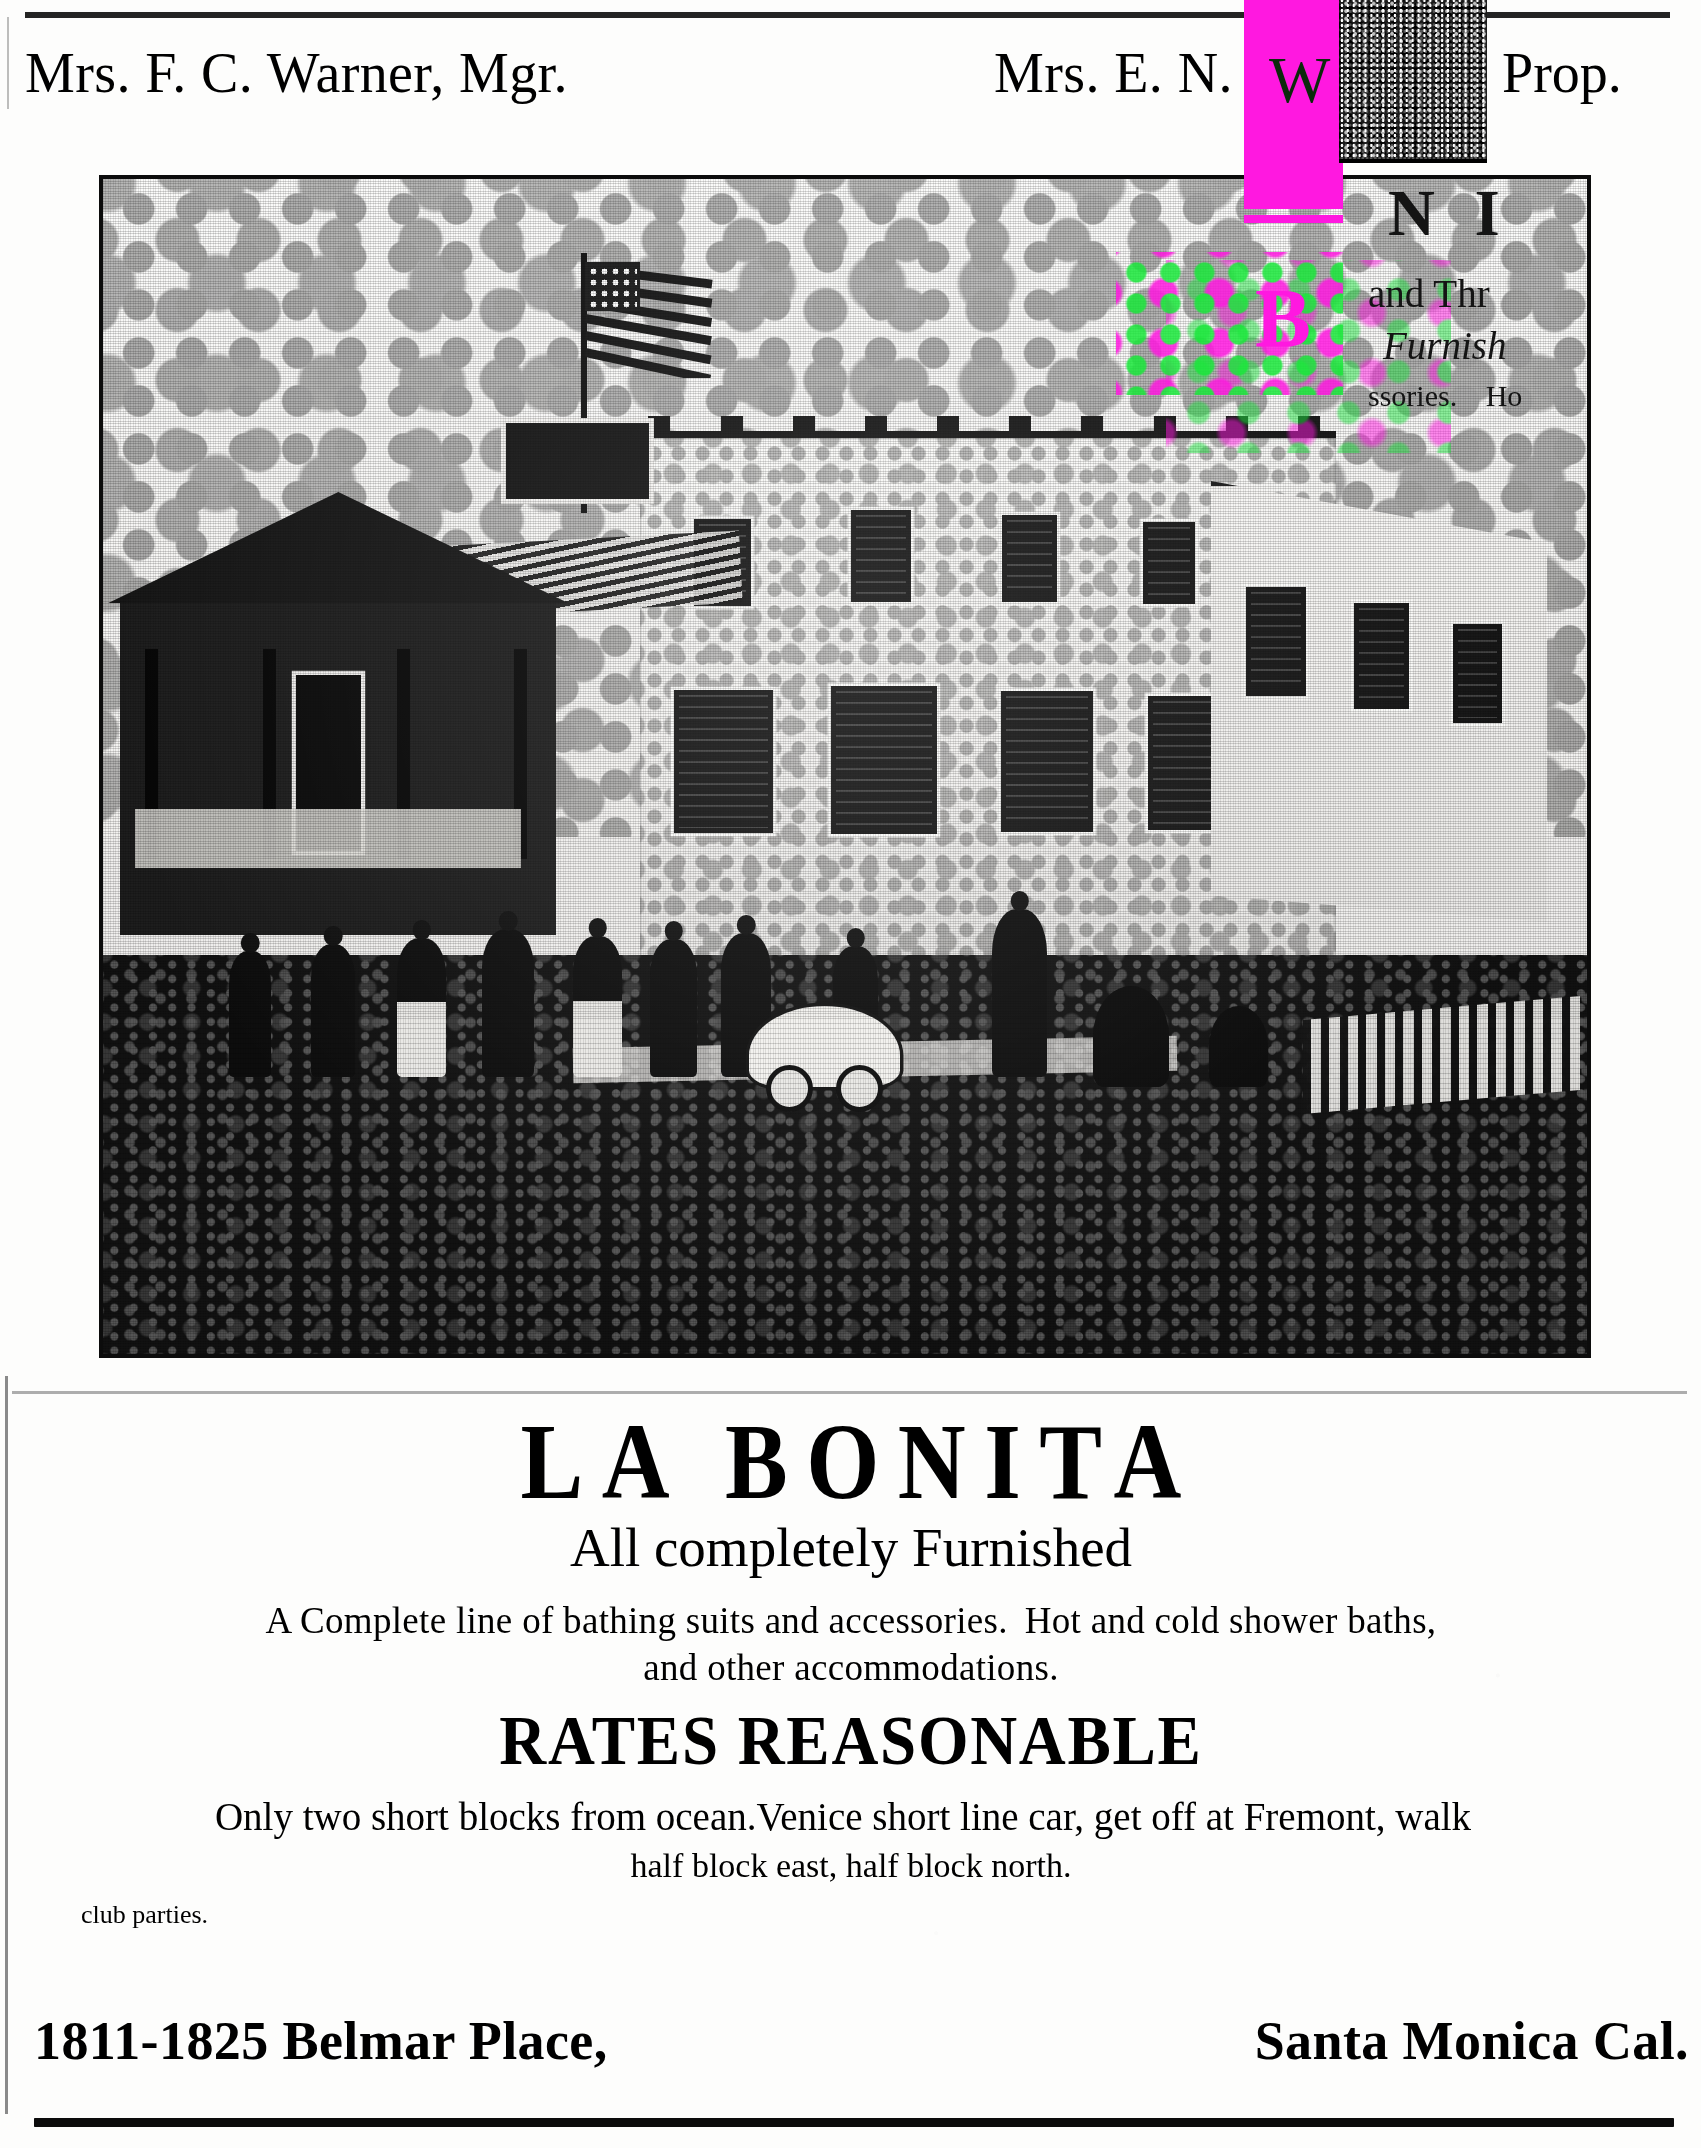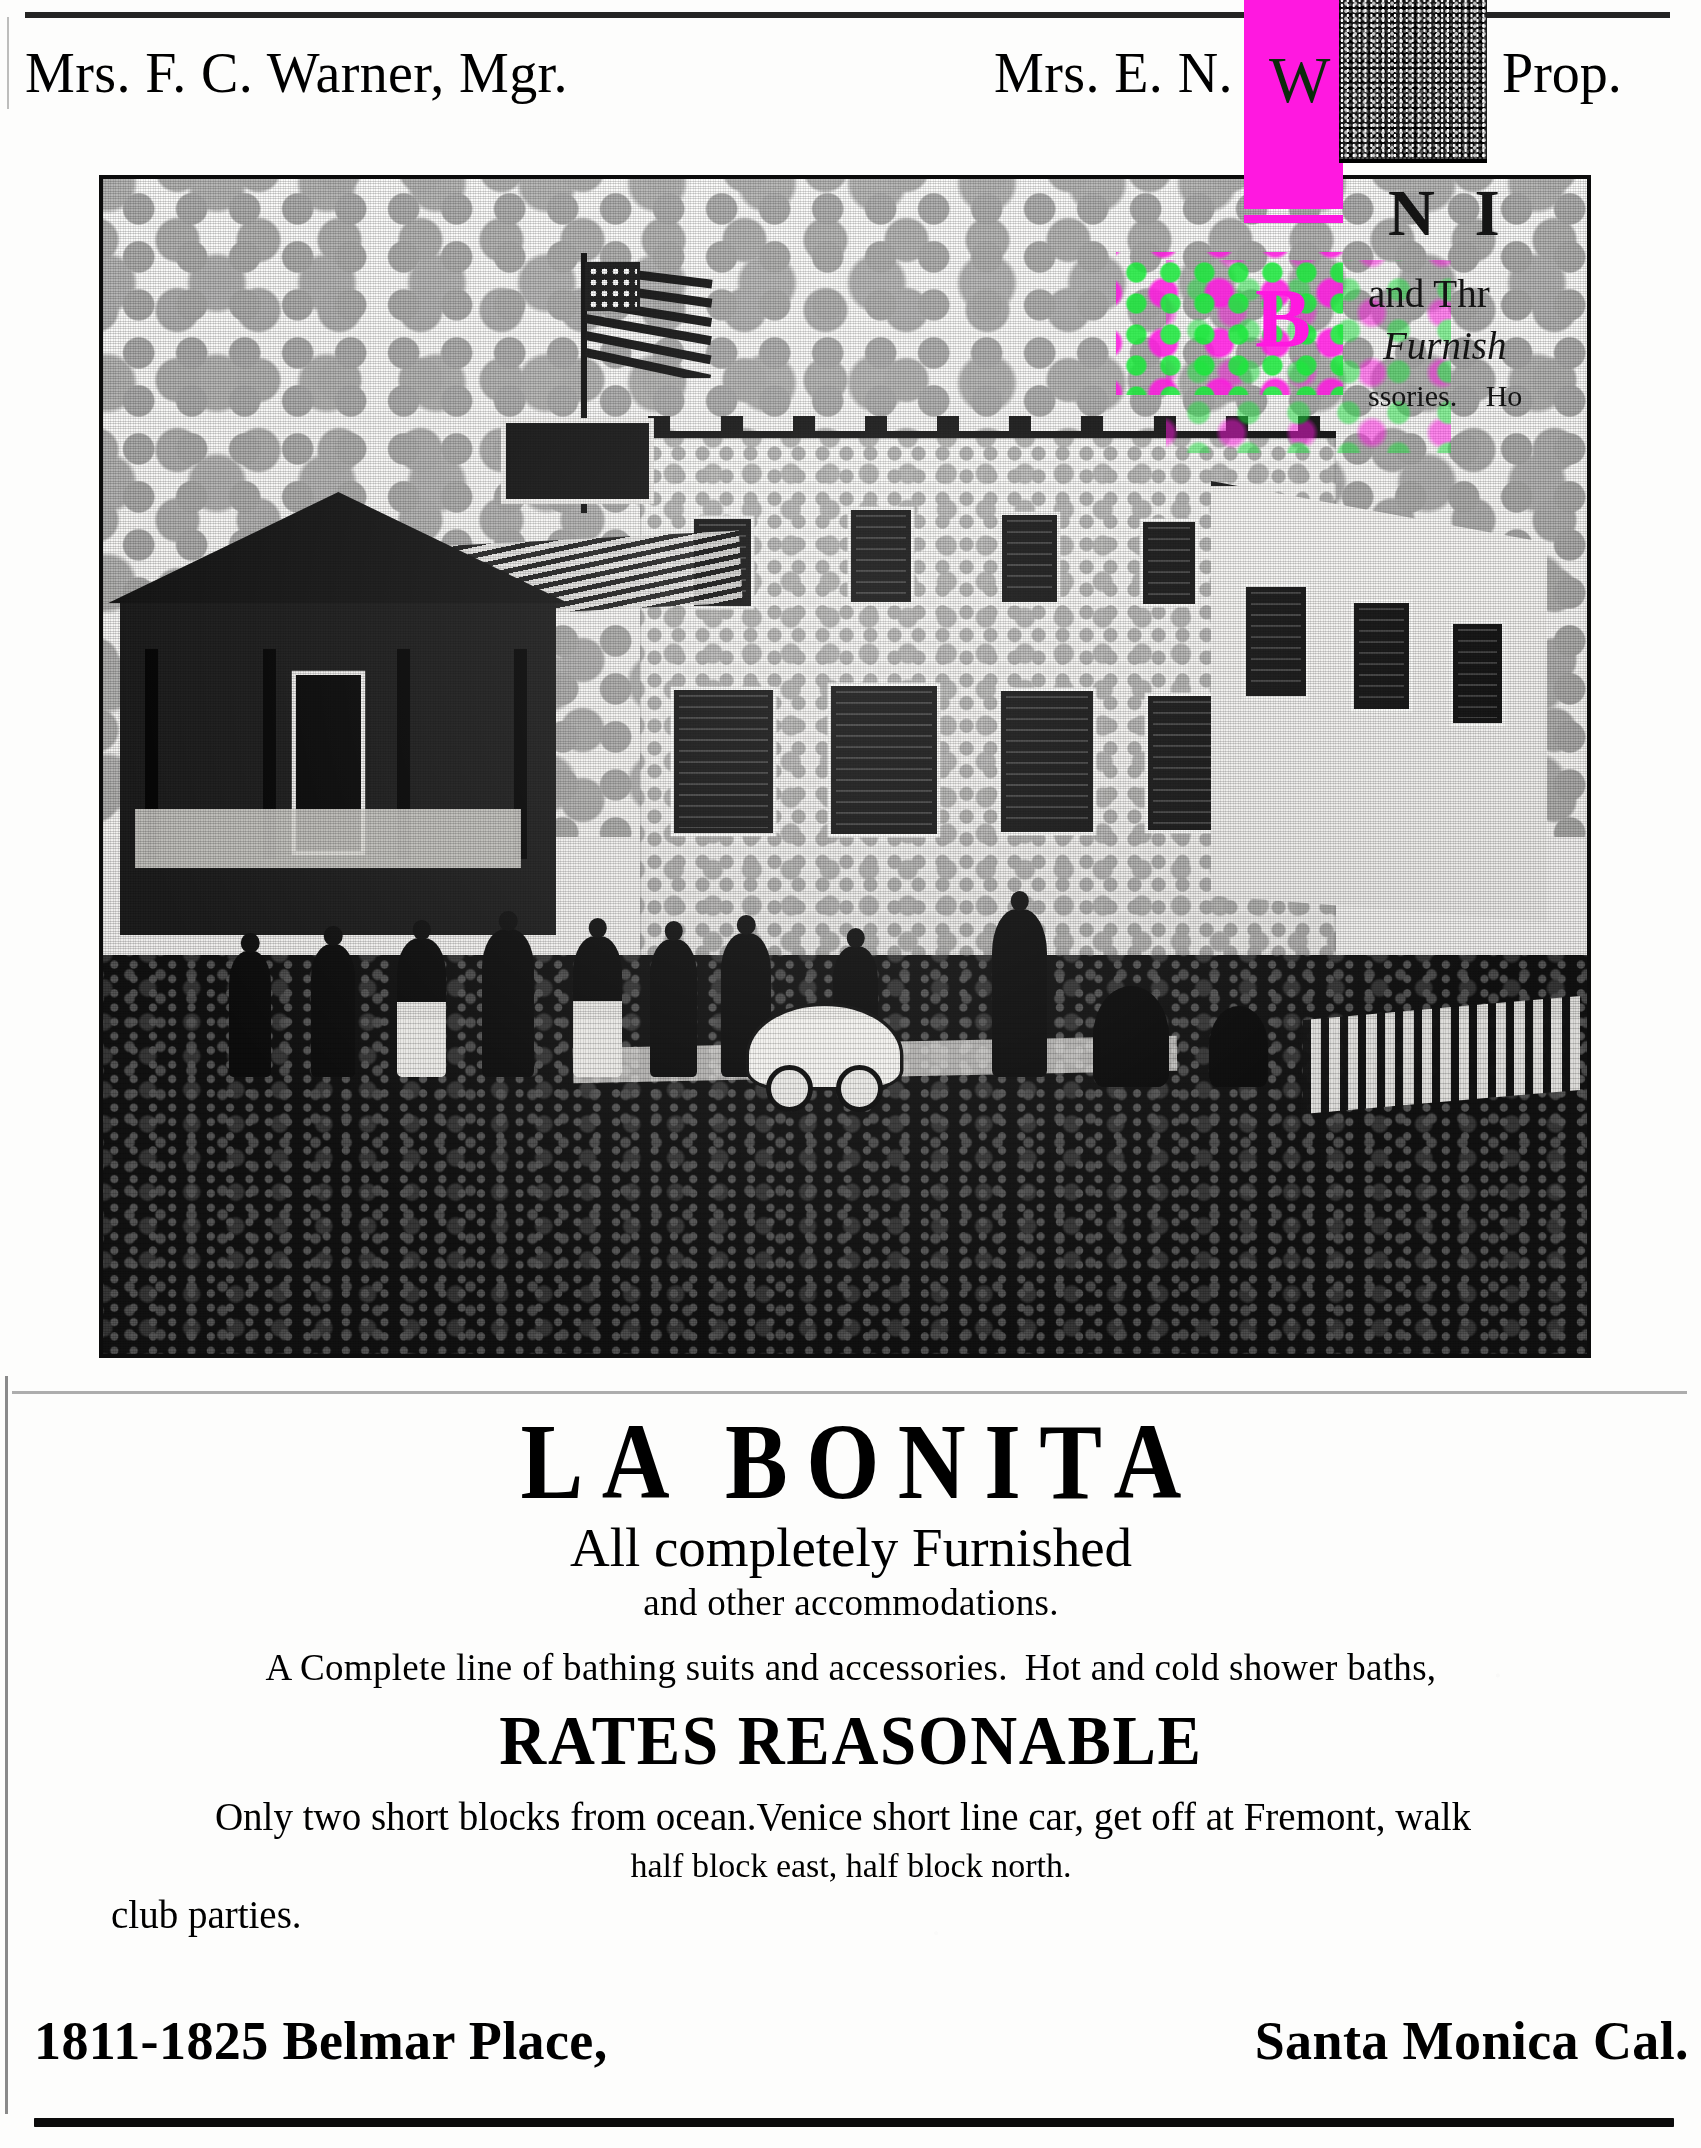--- a/index.html
+++ b/index.html
@@ -333,22 +333,22 @@
     margin:0;
   }
   .l-meals{
     font-family:"Liberation Serif",serif;
     font-size:39px;line-height:49px;
     margin:25px 0 0 0;
     text-align:left;padding-left:40px;
   }
   .l-club{
     font-family:"Liberation Serif",serif;
-    font-size:39px;line-height:49px;
-    margin:0;text-align:left;padding-left:111px;
+    font-size:26px;line-height:49px;
+    margin:0;text-align:left;padding-left:81px;
   }
   #addr-row{
     position:absolute;left:0;top:2007px;width:1702px;height:76px;
   }
   .addr-left{
     position:absolute;left:34px;top:0;
     font-family:"Liberation Serif",serif;font-weight:700;
     font-size:54px;line-height:69px;letter-spacing:0.4px;
   }
   .addr-right{
@@ -510,25 +510,25 @@
   <div class="rule-mid"></div>
   <div class="rule-left"></div>
 
   <div id="ad">
 
     <div class="l-title weathered">LA BONITA</div>
 
 
     <div class="l-sub2 weathered">All completely Furnished</div>
 
-    <div class="l-body weathered" style="margin-top:0;">and other accommodations.</div>
-
     <div class="l-body weathered">
       <span>A Complete line of bathing suits and accessories.</span><span class="wsp"></span><span>Hot and cold shower baths,</span>
     </div>
+
+    <div class="l-body weathered" style="margin-top:0;">and other accommodations.</div>
 
     <div class="l-rates weathered">RATES REASONABLE</div>
 
     <div class="l-dir weathered">
       <span>Only two short blocks from ocean.</span><span class="wsp"></span><span>Venice short line car, get off at Fremont, walk</span>
     </div>
 
     <div class="l-dir2 weathered">half block east, half block north.</div>
 
 

